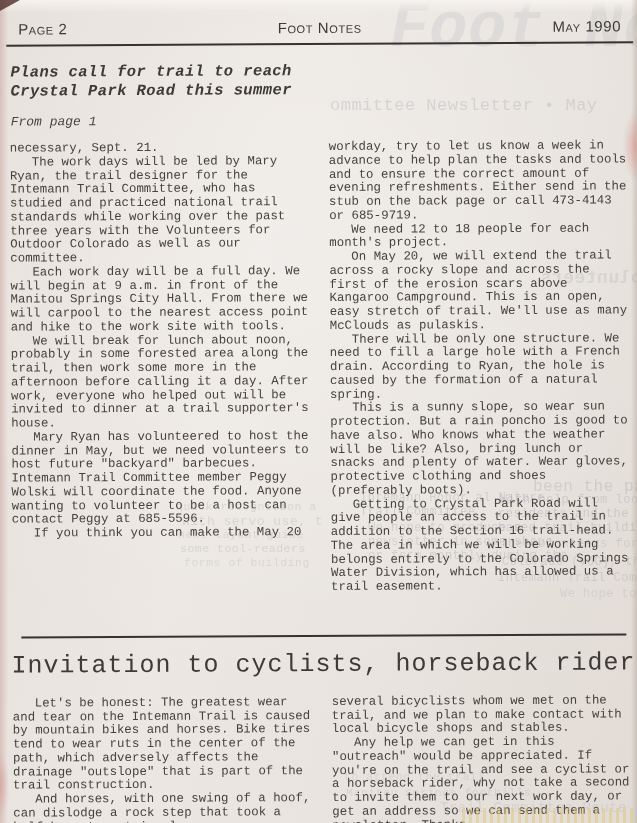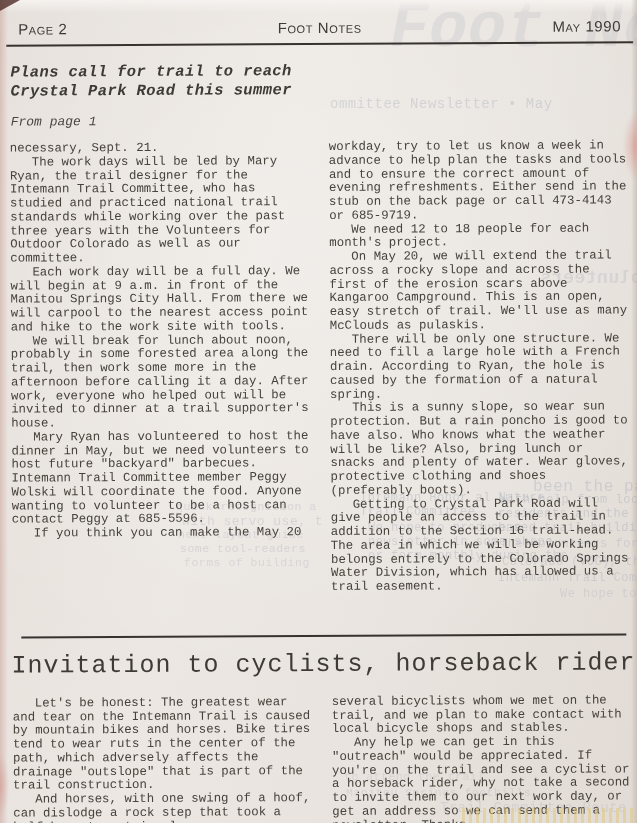--- a/index.html
+++ b/index.html
@@ -53,21 +53,21 @@
     color:#3e3a35;white-space:nowrap;}
   .cols.second{margin-top:17px;}
 </style>
 </head>
 <body>
 
 <div class="page">
 
   <div class="bleed-layer" id="bleed-layer">
       <span class="bleed" style="left: 390px; top: -8px; font-size: 64px; opacity: 0.13; font-weight: bold; font-style: italic;">Foot No</span>
-      <span class="bleed" style="left: 330px; top: 96px; font-size: 14px; opacity: 0.25;">ommittee Newsletter • May</span>
+      <span class="bleed" style="left: 330px; top: 96px; font-size: 17px; opacity: 0.25;">ommittee Newsletter • May</span>
       <span class="bleed" style="left: 540px; top: 268px; font-size: 18px; opacity: 0.18; font-weight: bold; transform: scaleX(-1);">Volunteers</span>
       <span class="bleed" style="left: 176px; top: 500px; font-size: 11.5px; opacity: 0.22;">quick recognition a</span>
       <span class="bleed" style="left: 182px; top: 514px; font-size: 13px; opacity: 0.22;">with servo use, t</span>
       <span class="bleed" style="left: 178px; top: 528px; font-size: 11.5px; opacity: 0.22;">next-layout guide</span>
       <span class="bleed" style="left: 180px; top: 542px; font-size: 11.5px; opacity: 0.24;">some tool-readers</span>
       <span class="bleed" style="left: 184px; top: 556px; font-size: 11.5px; opacity: 0.2;">forms of building</span>
       <span class="bleed" style="left: 360px; top: 492px; font-size: 12px; opacity: 0.28; text-align: center;">Intemann Honor al Nature</span>
       <span class="bleed" style="left: 360px; top: 506px; font-size: 12px; opacity: 0.28;">Trail Committee</span>
       <span class="bleed" style="left: 368px; top: 522px; font-size: 12px; opacity: 0.26;">We hope to produce a</span>
       <span class="bleed" style="left: 368px; top: 550px; font-size: 12px; opacity: 0.26;">or form monthly during the</span>

